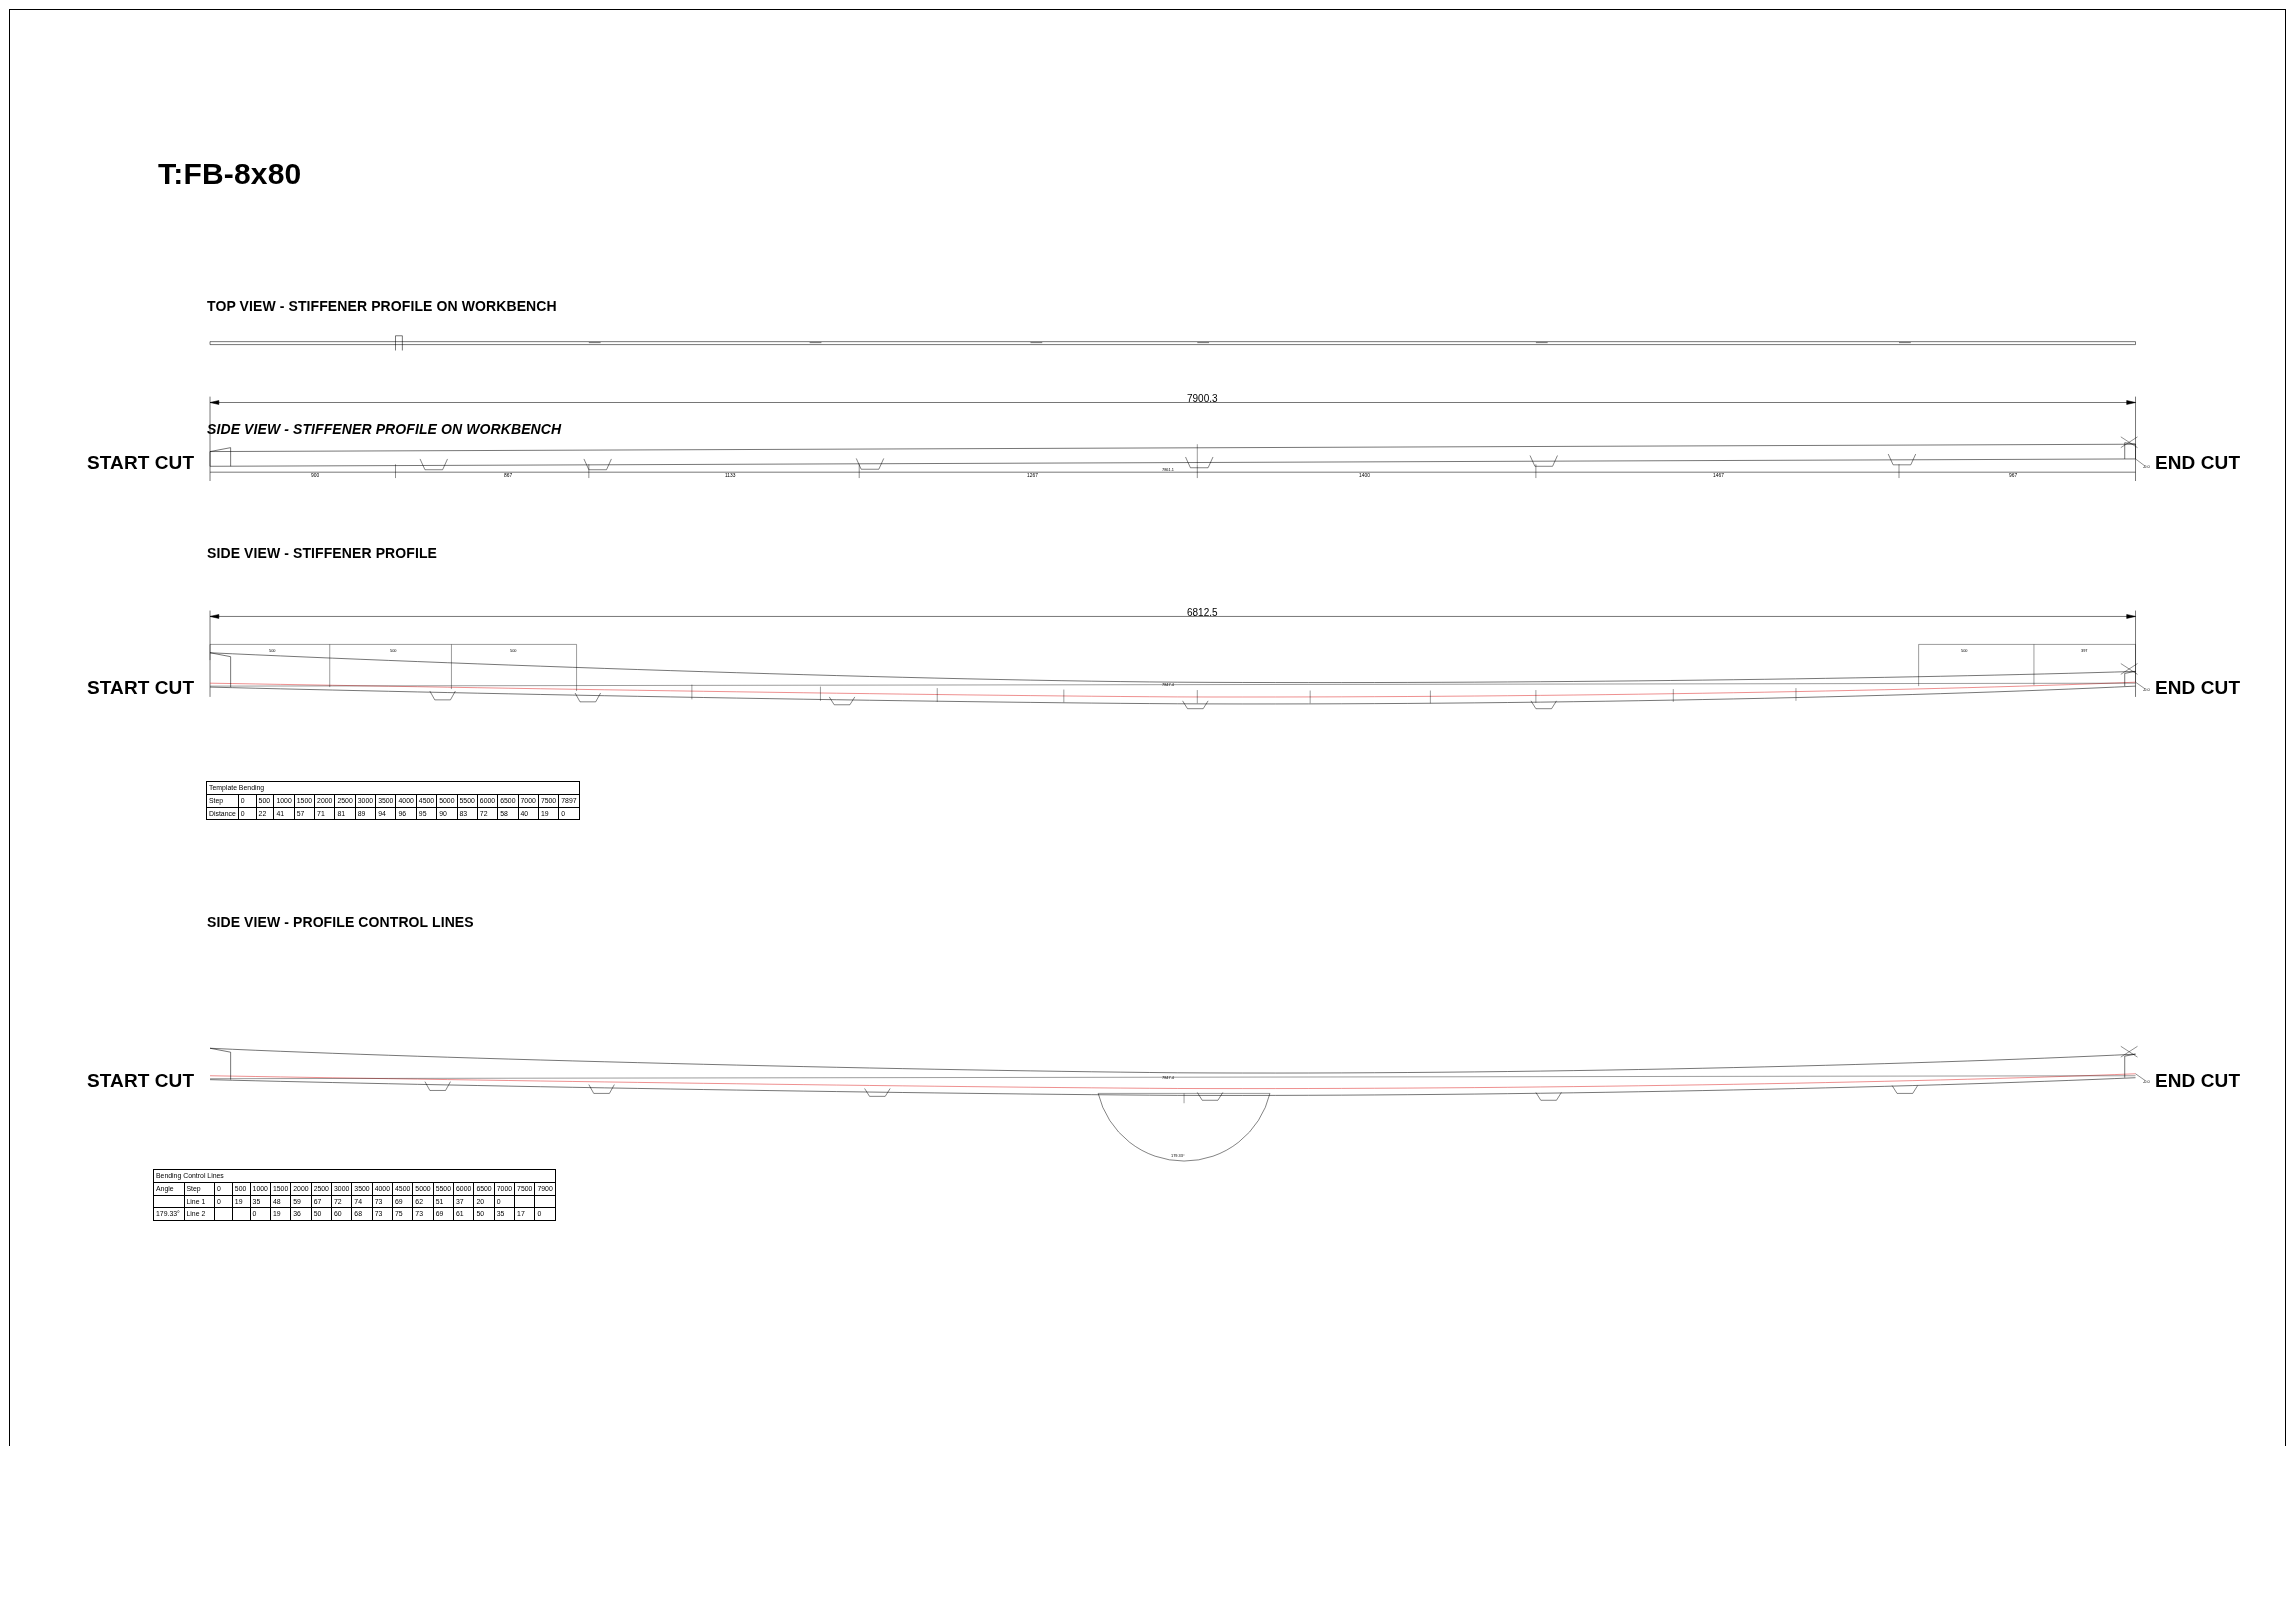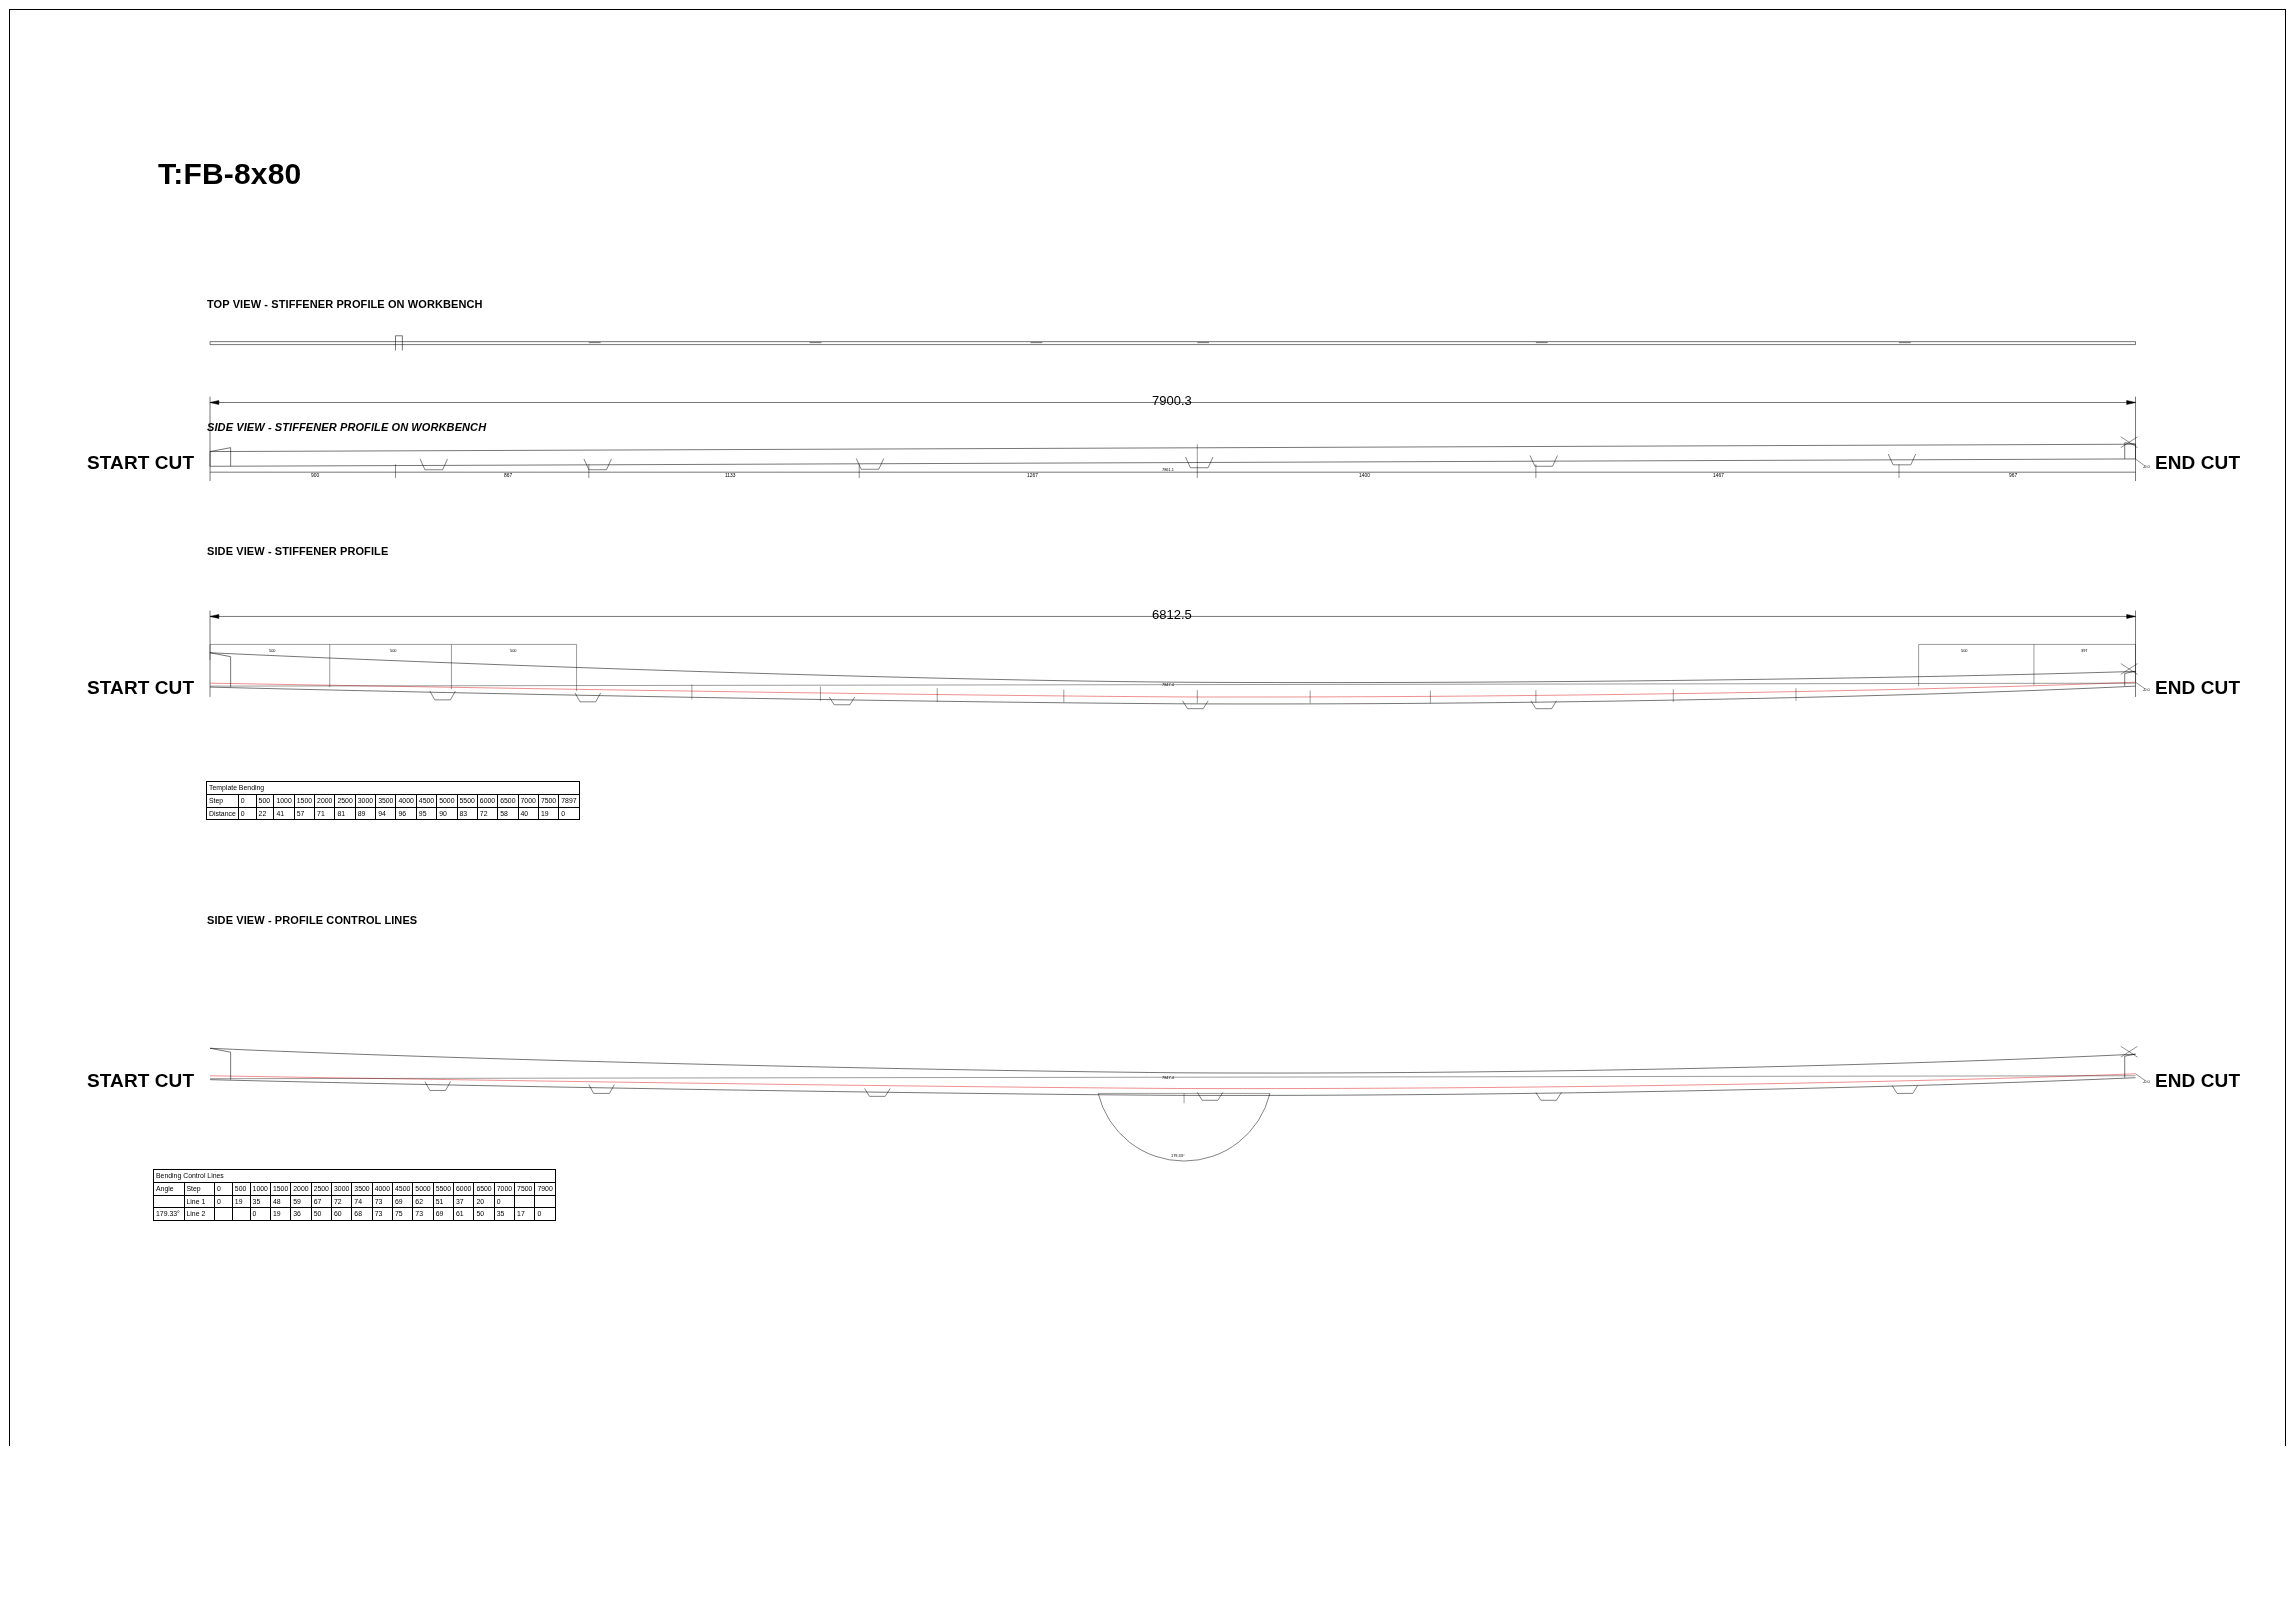--- a/index.html
+++ b/index.html
@@ -31,34 +31,35 @@
   .title {
     position: absolute;
     left: 158px;
     top: 157px;
     font-size: 30px;
     font-weight: bold;
     letter-spacing: 0.2px;
   }
   .view-label {
     position: absolute;
-    font-size: 11px;
+    font-size: 14px;
     font-weight: bold;
     letter-spacing: 0.1px;
   }
   .cut-label {
     position: absolute;
     font-size: 19px;
     font-weight: bold;
     letter-spacing: 0.1px;
   }
   .dim-text {
     position: absolute;
-    font-size: 13px;
+    font-size: 10px;
     color: #000;
+    margin-left: 35px;
   }
   .tiny-text {
     position: absolute;
     font-size: 4.9px;
     color: #000;
   }
   .micro-text {
     position: absolute;
     font-size: 3.9px;
     color: #000;

